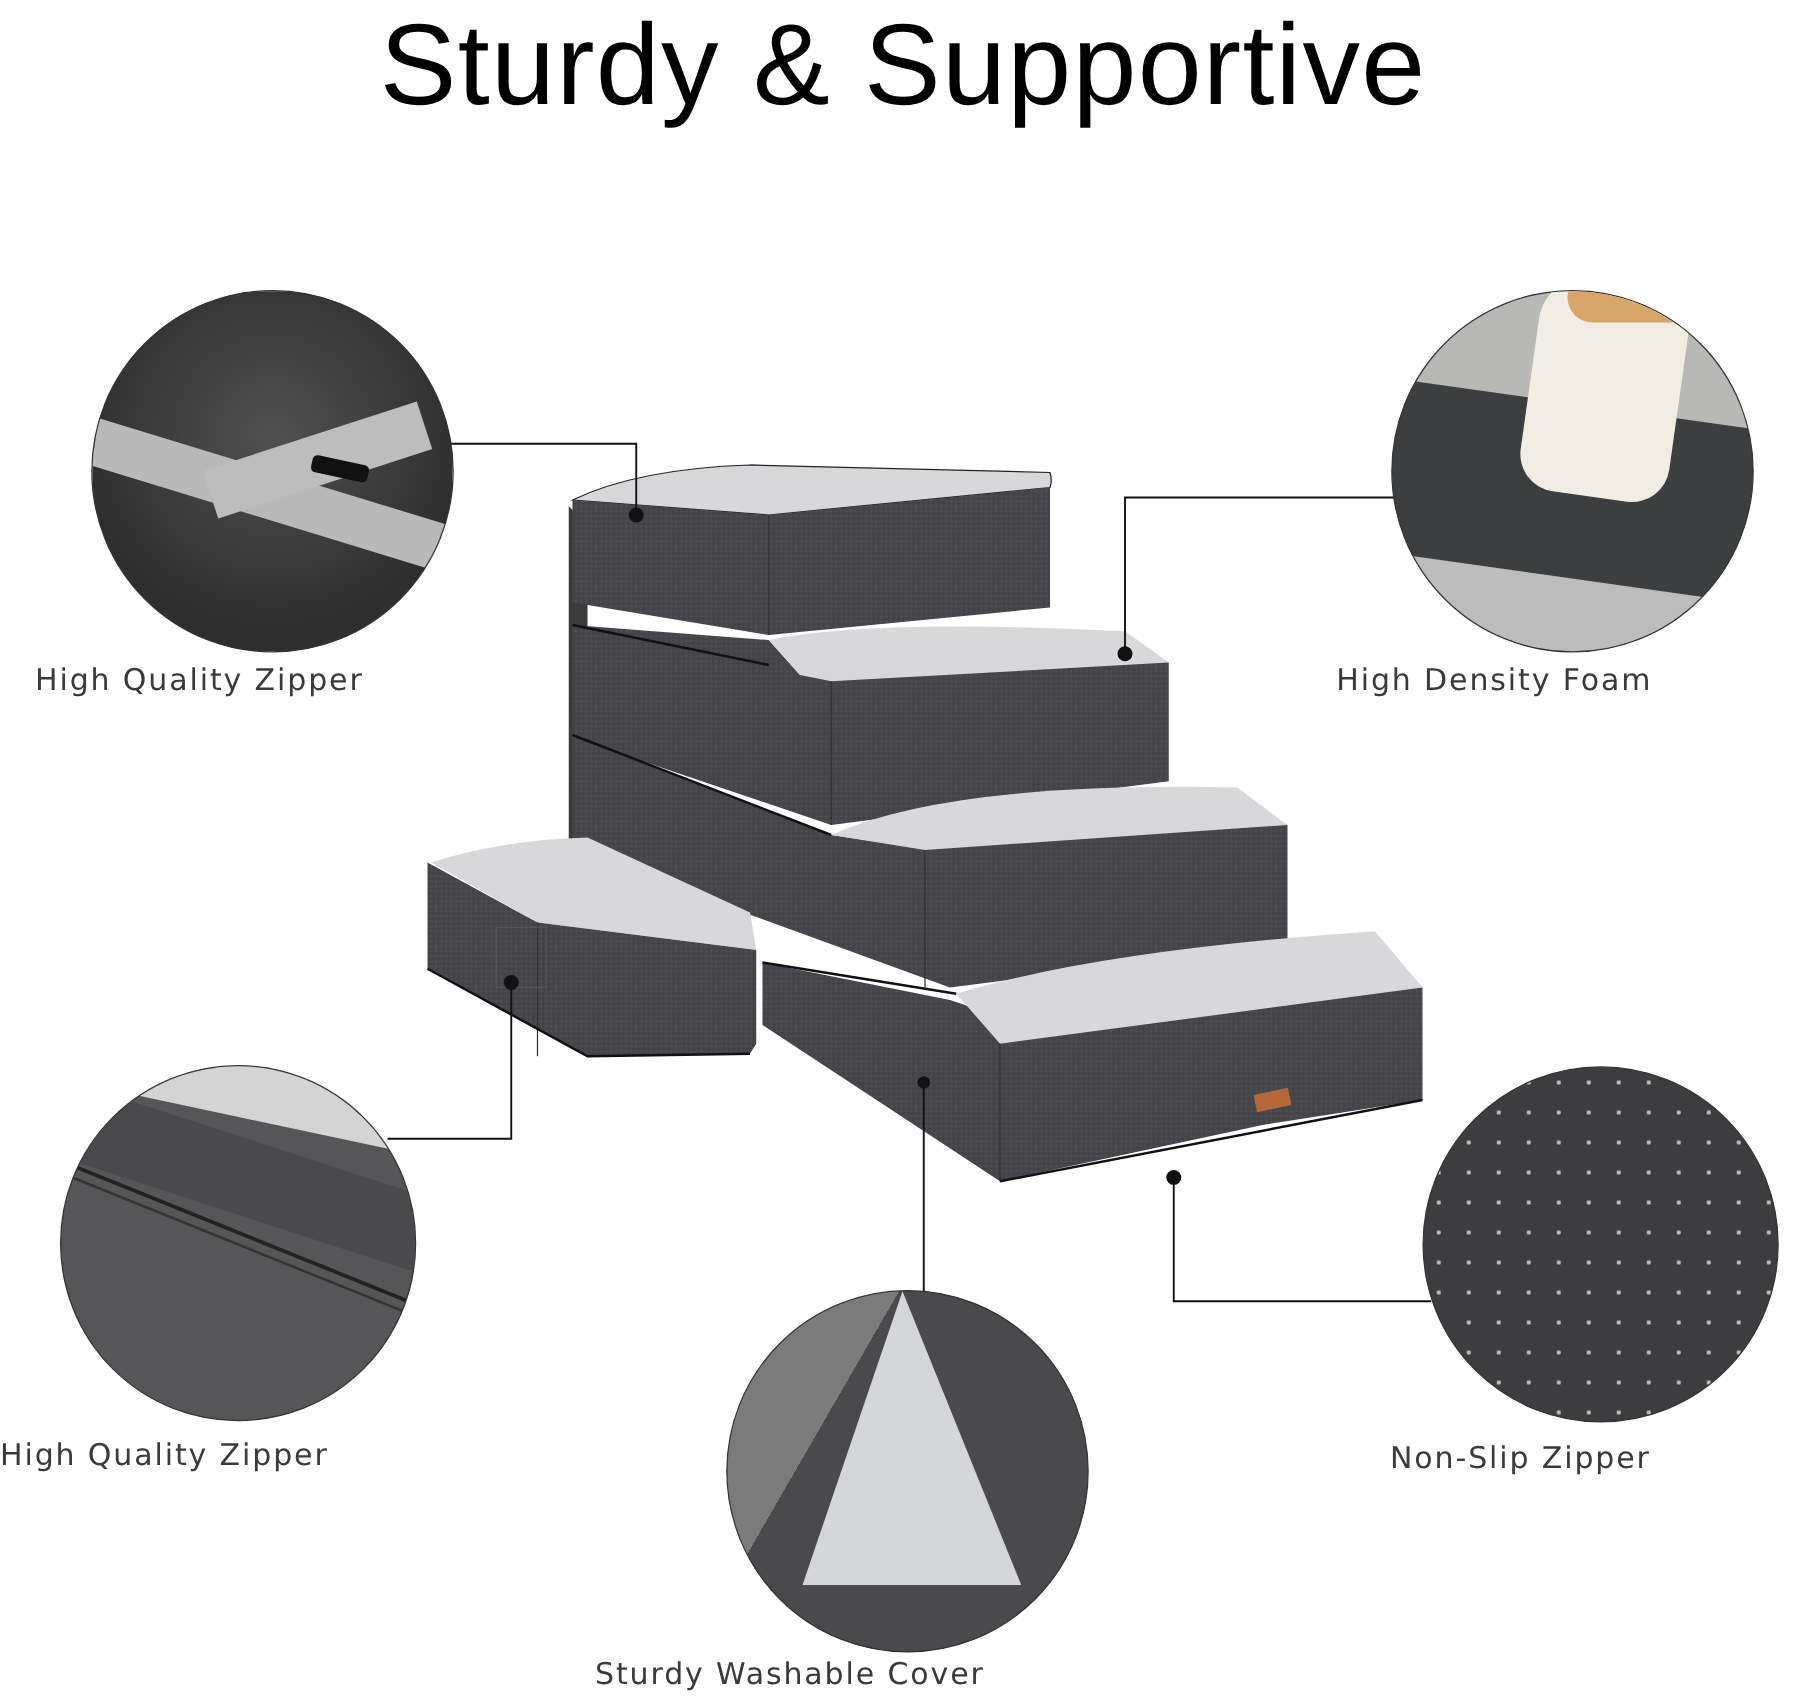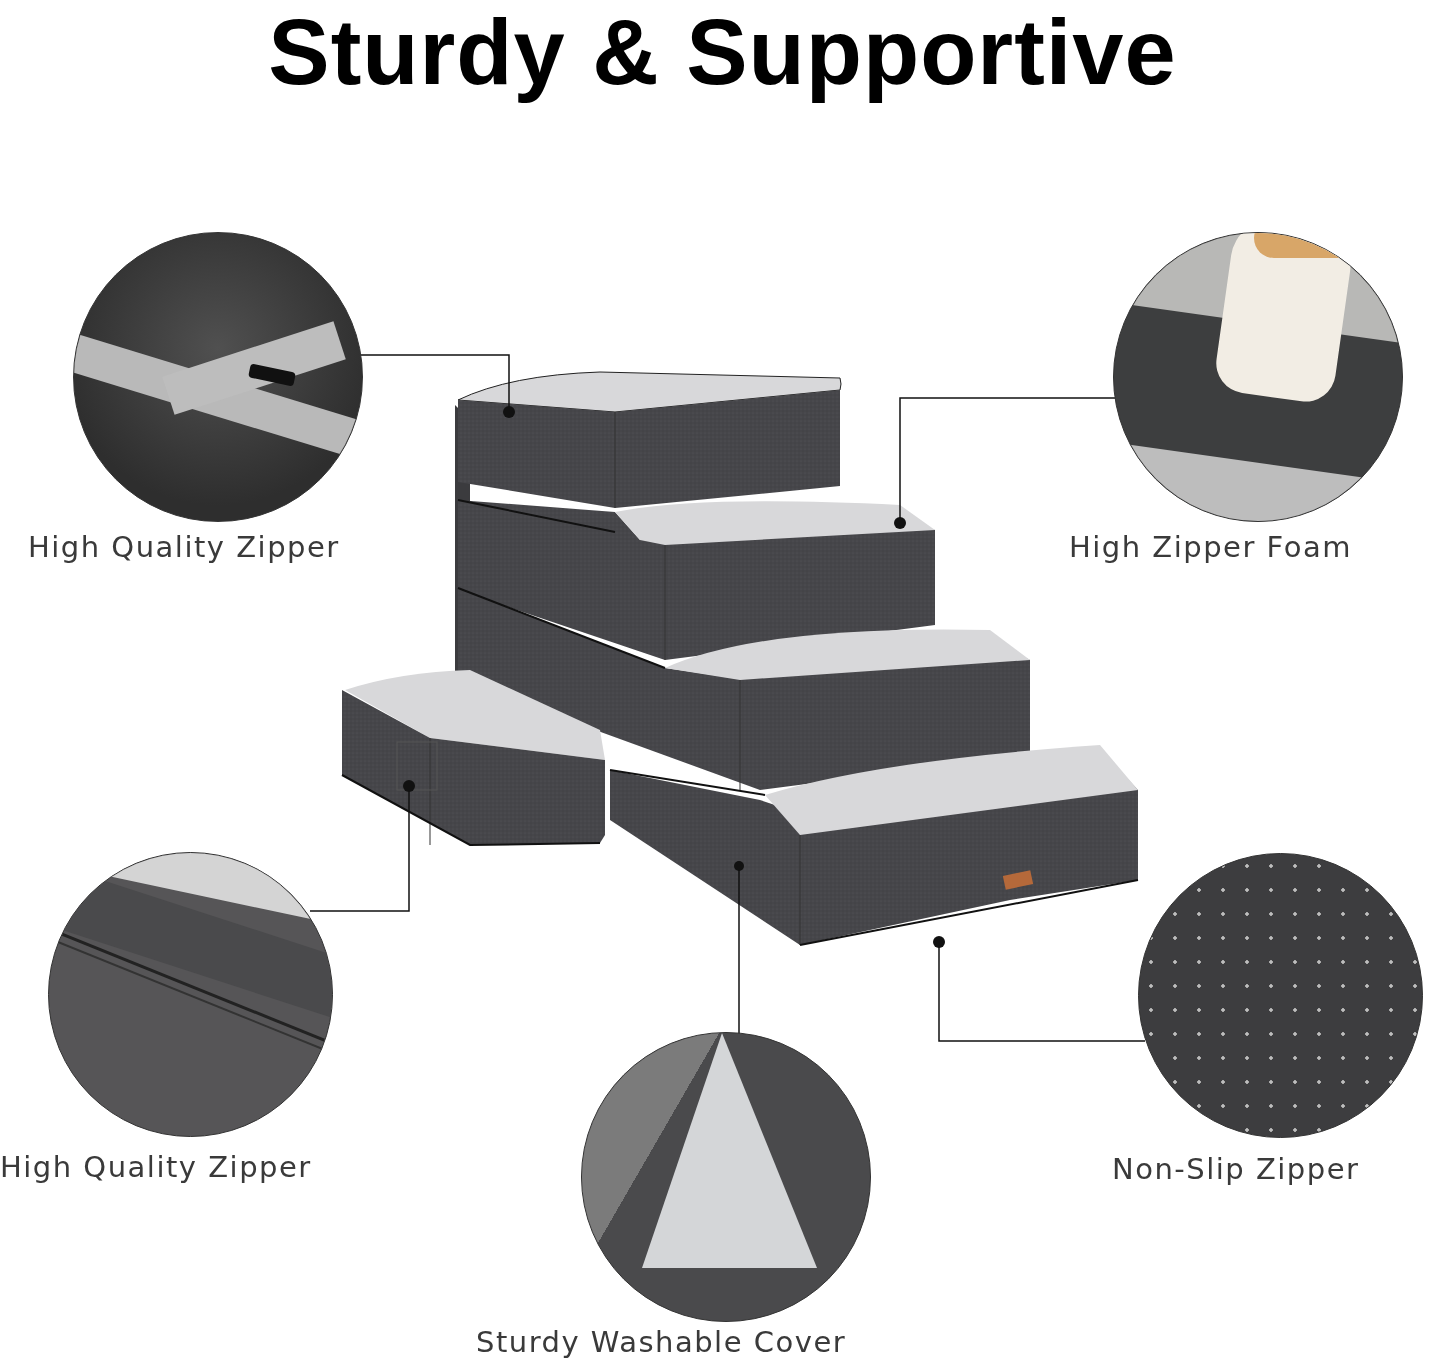--- a/index.html
+++ b/index.html
@@ -1,19 +1,19 @@
 <!DOCTYPE html>
 <html><head>
 <meta charset="utf-8">
 <style>
   html, body { margin:0; padding:0; background:#ffffff; }
   body { width:1445px; height:1366px; position:relative; overflow:hidden; font-family:"DejaVu Sans", sans-serif; }
-  .title { position:absolute; left:0; top:0; width:1445px; text-align:center; font-family:"Liberation Sans", sans-serif; font-weight:bold; font-size:92px; line-height:104px; color:#000; letter-spacing:1px; }
+  .title { position:absolute; left:0; top:0; width:1445px; text-align:center; font-family:"Liberation Sans", sans-serif; font-weight:normal; font-size:92px; line-height:104px; color:#000; letter-spacing:1px; }
   .circle { position:absolute; border-radius:50%; overflow:hidden; border:1.5px solid #333; box-sizing:border-box; }
-  .label { position:absolute; font-family:"DejaVu Sans", sans-serif; font-size:29px; color:#3a3a3a; letter-spacing:1.5px; white-space:nowrap; }
+  .label { position:absolute; font-family:"DejaVu Sans", sans-serif; font-size:24px; color:#3a3a3a; letter-spacing:1.5px; white-space:nowrap; }
   svg.overlay { position:absolute; left:0; top:0; }
 </style>
 </head>
 <body>
 
 <div class="title">Sturdy &amp; Supportive</div>
 
 <svg class="overlay" width="1445" height="1366" viewBox="0 0 1445 1366">
   <defs>
     <pattern id="tex" width="4" height="4" patternUnits="userSpaceOnUse">
@@ -78,21 +78,21 @@
   <div style="position:absolute;left:175px;top:135px;width:46px;height:14px;background:#111;border-radius:4px;transform:rotate(12deg);"></div>
 </div>
 <div class="label" style="left:28px;top:530px;">High Quality Zipper</div>
 
 <div class="circle" style="left:1113px;top:232px;width:290px;height:290px;background:#3d3e3f;">
   <div style="position:absolute;left:0;top:0;width:290px;height:90px;background:#b8b8b6;transform:skewY(8deg);"></div>
   <div style="position:absolute;left:110px;top:-10px;width:120px;height:175px;background:#f2ede4;border-radius:40px 40px 30px 30px;transform:rotate(8deg);"></div>
   <div style="position:absolute;left:140px;top:-15px;width:110px;height:40px;background:#d8a668;border-radius:30px;"></div>
   <div style="position:absolute;left:0;top:230px;width:290px;height:60px;background:#bdbdbd;transform:skewY(8deg);"></div>
 </div>
-<div class="label" style="left:1069px;top:530px;">High Zipper Foam</div>
+<div class="label" style="left:1069px;top:530px;">High Density Foam</div>
 
 <div class="circle" style="left:48px;top:852px;width:285px;height:285px;background:#565557;">
   <div style="position:absolute;left:60px;top:-20px;width:260px;height:70px;background:#d4d4d4;transform:rotate(12deg);"></div>
   <div style="position:absolute;left:-20px;top:60px;width:340px;height:60px;background:#4a4a4c;transform:rotate(18deg);"></div>
   <div style="position:absolute;left:-20px;top:135px;width:340px;height:3px;background:#222;transform:rotate(22deg);"></div>
   <div style="position:absolute;left:-20px;top:145px;width:340px;height:2px;background:#333;transform:rotate(22deg);"></div>
 </div>
 <div class="label" style="left:0px;top:1150px;">High Quality Zipper</div>
 
 <div class="circle" style="left:1138px;top:853px;width:285px;height:285px;background-color:#3d3d3f;background-image:radial-gradient(circle, #bdbdbd 1.5px, transparent 2px);background-size:24px 24px;">

